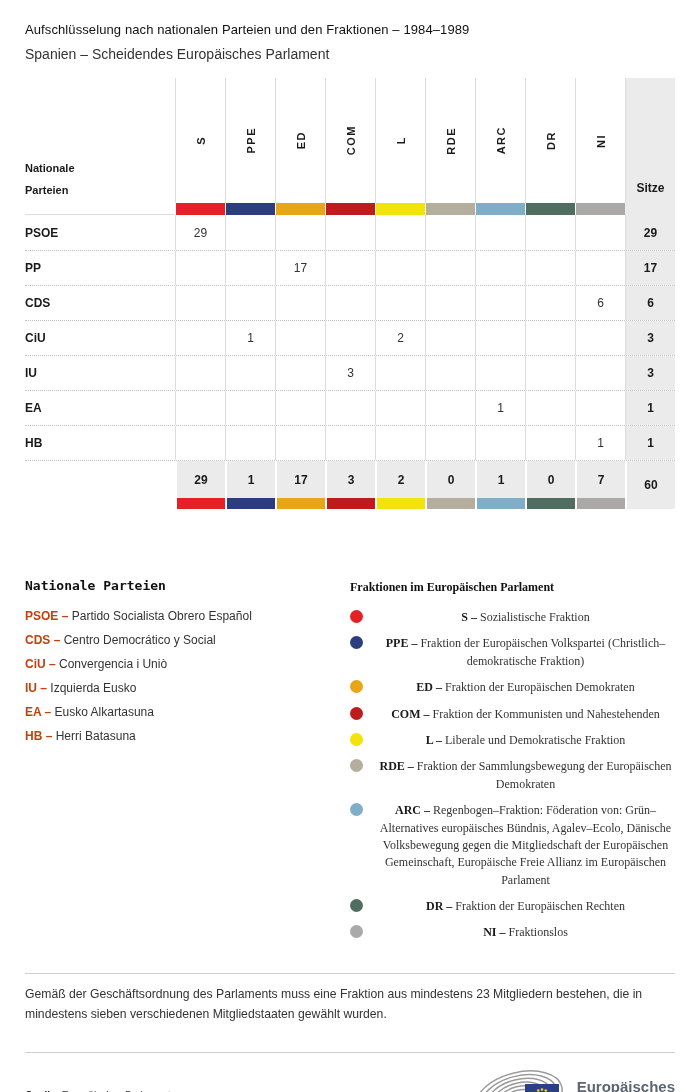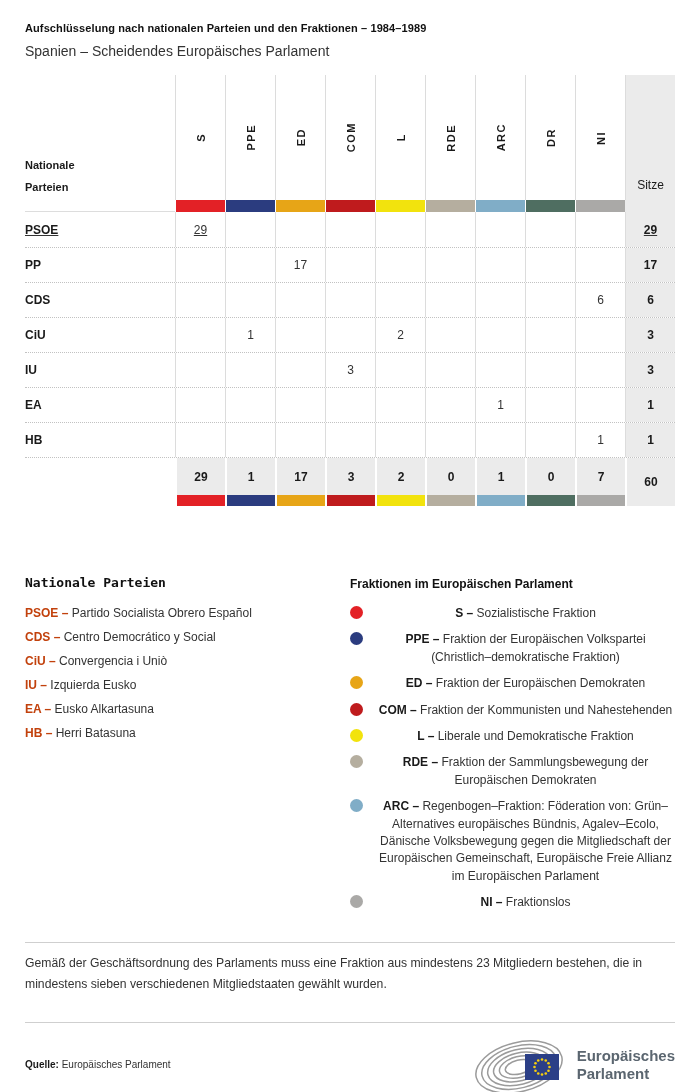--- a/index.html
+++ b/index.html
@@ -4,42 +4,42 @@
 <style>
   * { box-sizing: border-box; }
   html,body { margin:0; padding:0; }
   body {
     width:700px; height:1092px; background:#ffffff; overflow:hidden;
     font-family:"Liberation Sans", sans-serif; color:#333;
   }
   .content { padding:0 25px; }
 
   
-  .page-title { margin:22px 0 8px; font-size:11px; font-weight:bold; color:#111; letter-spacing:.1px; }
+  .page-title { margin:22px 0 8px; font-size:13px; font-weight:normal; color:#111; letter-spacing:.1px; }
   .page-subtitle { margin:9px 0 0; font-size:14px; font-weight:normal; color:#333; }
 
   
   .ep-table { margin-top:16px; width:650px; }
   .t-head { display:flex; height:125px; }
   .corner { width:150px; position:relative; }
   .corner-label { position:absolute; left:0; bottom:2px; width:53px; font-size:11px; font-weight:bold;
     color:#1a1a1a; line-height:1.95; overflow-wrap:break-word; word-wrap:break-word; }
   .col-h { width:50px; border-left:1px solid #dcdcdc; display:flex; align-items:center; justify-content:center; }
   .col-h .vtext { writing-mode:vertical-rl; transform:rotate(180deg); font-size:11px; font-weight:bold;
     color:#1a1a1a; letter-spacing:1.5px; }
   .seats-h { width:50px; border-left:1px solid #dcdcdc; background:#ebebeb; display:flex;
-    align-items:flex-end; justify-content:center; font-size:12px; font-weight:normal; color:#1a1a1a; padding-bottom:8px; }
+    align-items:flex-end; justify-content:center; font-size:12px; font-weight:bold; color:#1a1a1a; padding-bottom:8px; }
 
   .bar-row { display:flex; height:12px; }
   .bar-row .corner-b { width:150px; border-bottom:1px solid #ddd; }
   .bar { width:50px; border-left:1px solid #fff; }
   .bar-row .seats-b { width:50px; background:#ebebeb; }
 
   .t-row { display:flex; height:35px; border-top:1px dotted #c2c2c2; }
-  .t-row.first { border-top:none;text-decoration:underline; }
+  .t-row.first { border-top:none; }
   .party-cell { width:150px; display:flex; align-items:center; font-size:12px; font-weight:bold; color:#1a1a1a; }
   .d-cell { width:50px; border-left:1px solid #dcdcdc; display:flex; align-items:center; justify-content:center;
     font-size:12px; color:#333; }
   .seat-cell { width:50px; border-left:1px solid #dcdcdc; background:#ebebeb; display:flex; align-items:center;
     justify-content:center; font-size:12px; font-weight:bold; color:#1a1a1a; }
 
   .totals { display:flex; border-top:1px dotted #c2c2c2; height:48px; align-items:flex-start; }
   .totals .t-label { width:150px; }
   .col-stack { width:50px; display:flex; flex-direction:column; }
   .tot-cell { height:37px; background:#ebebeb; border-left:2px solid #fff; display:flex; align-items:center;
@@ -47,21 +47,21 @@
   .tot-bar { height:11px; border-left:2px solid #fff; }
   .tot-seats { width:50px; height:48px; background:#ebebeb; border-left:2px solid #fff; display:flex;
     align-items:center; justify-content:center; font-size:12px; font-weight:bold; color:#1a1a1a; }
 
   
   .legend { display:flex; margin-top:70px; }
   .leg-left { width:325px; }
   .leg-left h3 { margin:0 0 16px; font-family:"DejaVu Sans Mono", monospace; font-size:13px; font-weight:bold; color:#111; }
   .party-item { font-size:12px; margin-bottom:10px; color:#333; }
   .party-item b { color:#c2410c; }
-  .leg-right { width:325px; }
+  .leg-right { width:325px;font-family:Liberation Serif, serif; }
   .leg-right h3 { margin:2px 0 14px; font-size:12px; font-weight:bold; color:#111; }
   .group-item { display:flex; margin-bottom:9px;text-align:center; }
   .dot { width:13px; height:13px; border-radius:50%; flex:none; margin-right:13px; margin-top:1px; }
   .group-text { width:300px; font-size:12px; line-height:1.45; color:#333; }
   .group-text b { color:#1a1a1a; }
 
   
   .rule { border:none; border-top:1px solid #cfcfcf; margin:0; }
   .rule1 { margin-top:22px; }
   .note { font-size:12.2px; line-height:1.65; margin:10px 0 28px; color:#333; }
@@ -303,20 +303,24 @@
         <span class="dot" style="background-color: rgb(242, 227, 13);"></span>
         <div class="group-text"><b>L –</b> <span>Liberale und Demokratische Fraktion</span></div>
       </div>
       <div class="group-item">
         <span class="dot" style="background-color: rgb(181, 174, 159);"></span>
         <div class="group-text"><b>RDE –</b> <span>Fraktion der Sammlungsbewegung der Europäischen Demokraten</span></div>
       </div>
       <div class="group-item">
         <span class="dot" style="background-color: rgb(128, 173, 199);"></span>
         <div class="group-text"><b>ARC –</b> <span>Regenbogen–Fraktion: Föderation von: Grün–Alternatives europäisches Bündnis, Agalev–Ecolo, Dänische Volksbewegung gegen die Mitgliedschaft der Europäischen Gemeinschaft, Europäische Freie Allianz im Europäischen Parlament</span></div>
+      </div>
+      <div class="group-item">
+        <span class="dot" style="background-color: rgb(79, 110, 97);"></span>
+        <div class="group-text"><b>DR –</b> <span>Fraktion der Europäischen Rechten</span></div>
       </div>
       <div class="group-item">
         <span class="dot" style="background-color: rgb(170, 169, 167);"></span>
         <div class="group-text"><b>NI –</b> <span>Fraktionslos</span></div>
       </div>
     </div>
   </div>
 
   <hr class="rule rule1">
   <p class="note">Gemäß der Geschäftsordnung des Parlaments muss eine Fraktion aus mindestens 23 Mitgliedern bestehen, die in mindestens sieben verschiedenen Mitgliedstaaten gewählt wurden.</p>

